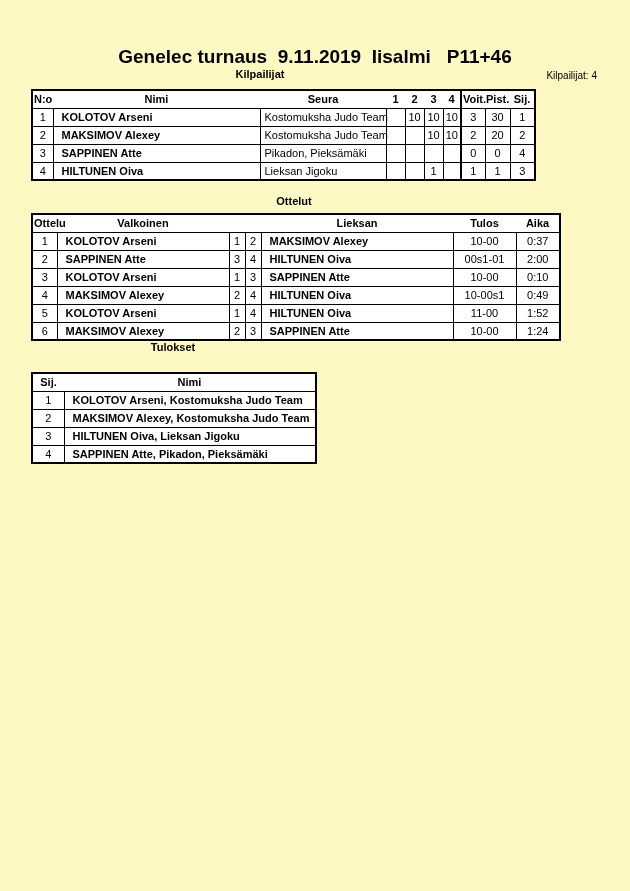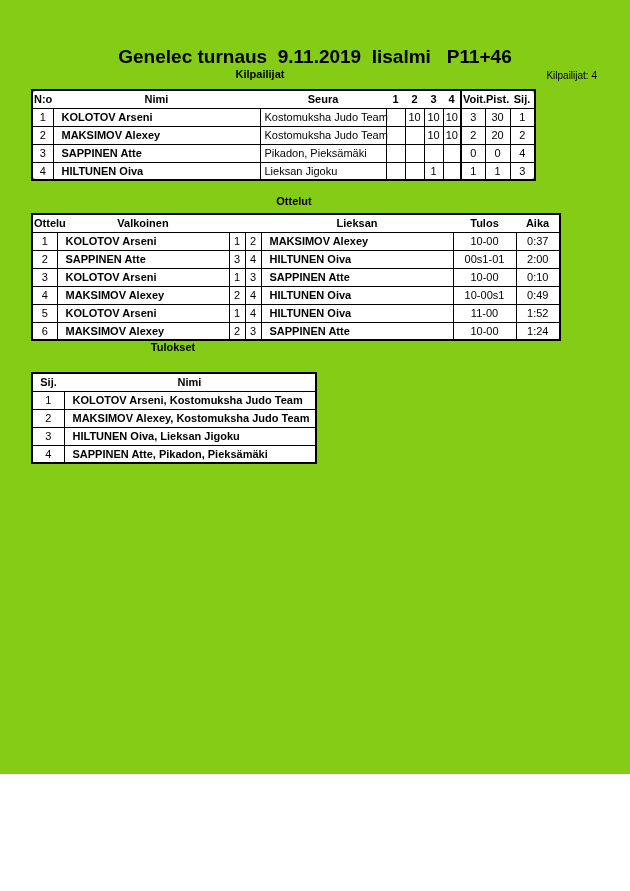--- a/index.html
+++ b/index.html
@@ -1,21 +1,21 @@
 <!DOCTYPE html>
 <html><head>
 <meta charset="utf-8">
 <style>
   * { box-sizing: border-box; }
   html, body { margin: 0; padding: 0; background: #ffffff; }
   .page {
     position: relative;
     width: 630px;
-    height: 774px;
-    background: #84cc16;
+    height: 891px;
+    background: #fef9c3;
     color: #000000;
     font-family: "Liberation Sans", "DejaVu Sans", sans-serif;
     overflow: hidden;
   }
   .doc-title {
     position: absolute;
     top: 46px; left: 0; width: 630px;
     text-align: center;
     font-size: 19px; font-weight: bold;
     white-space: pre;

